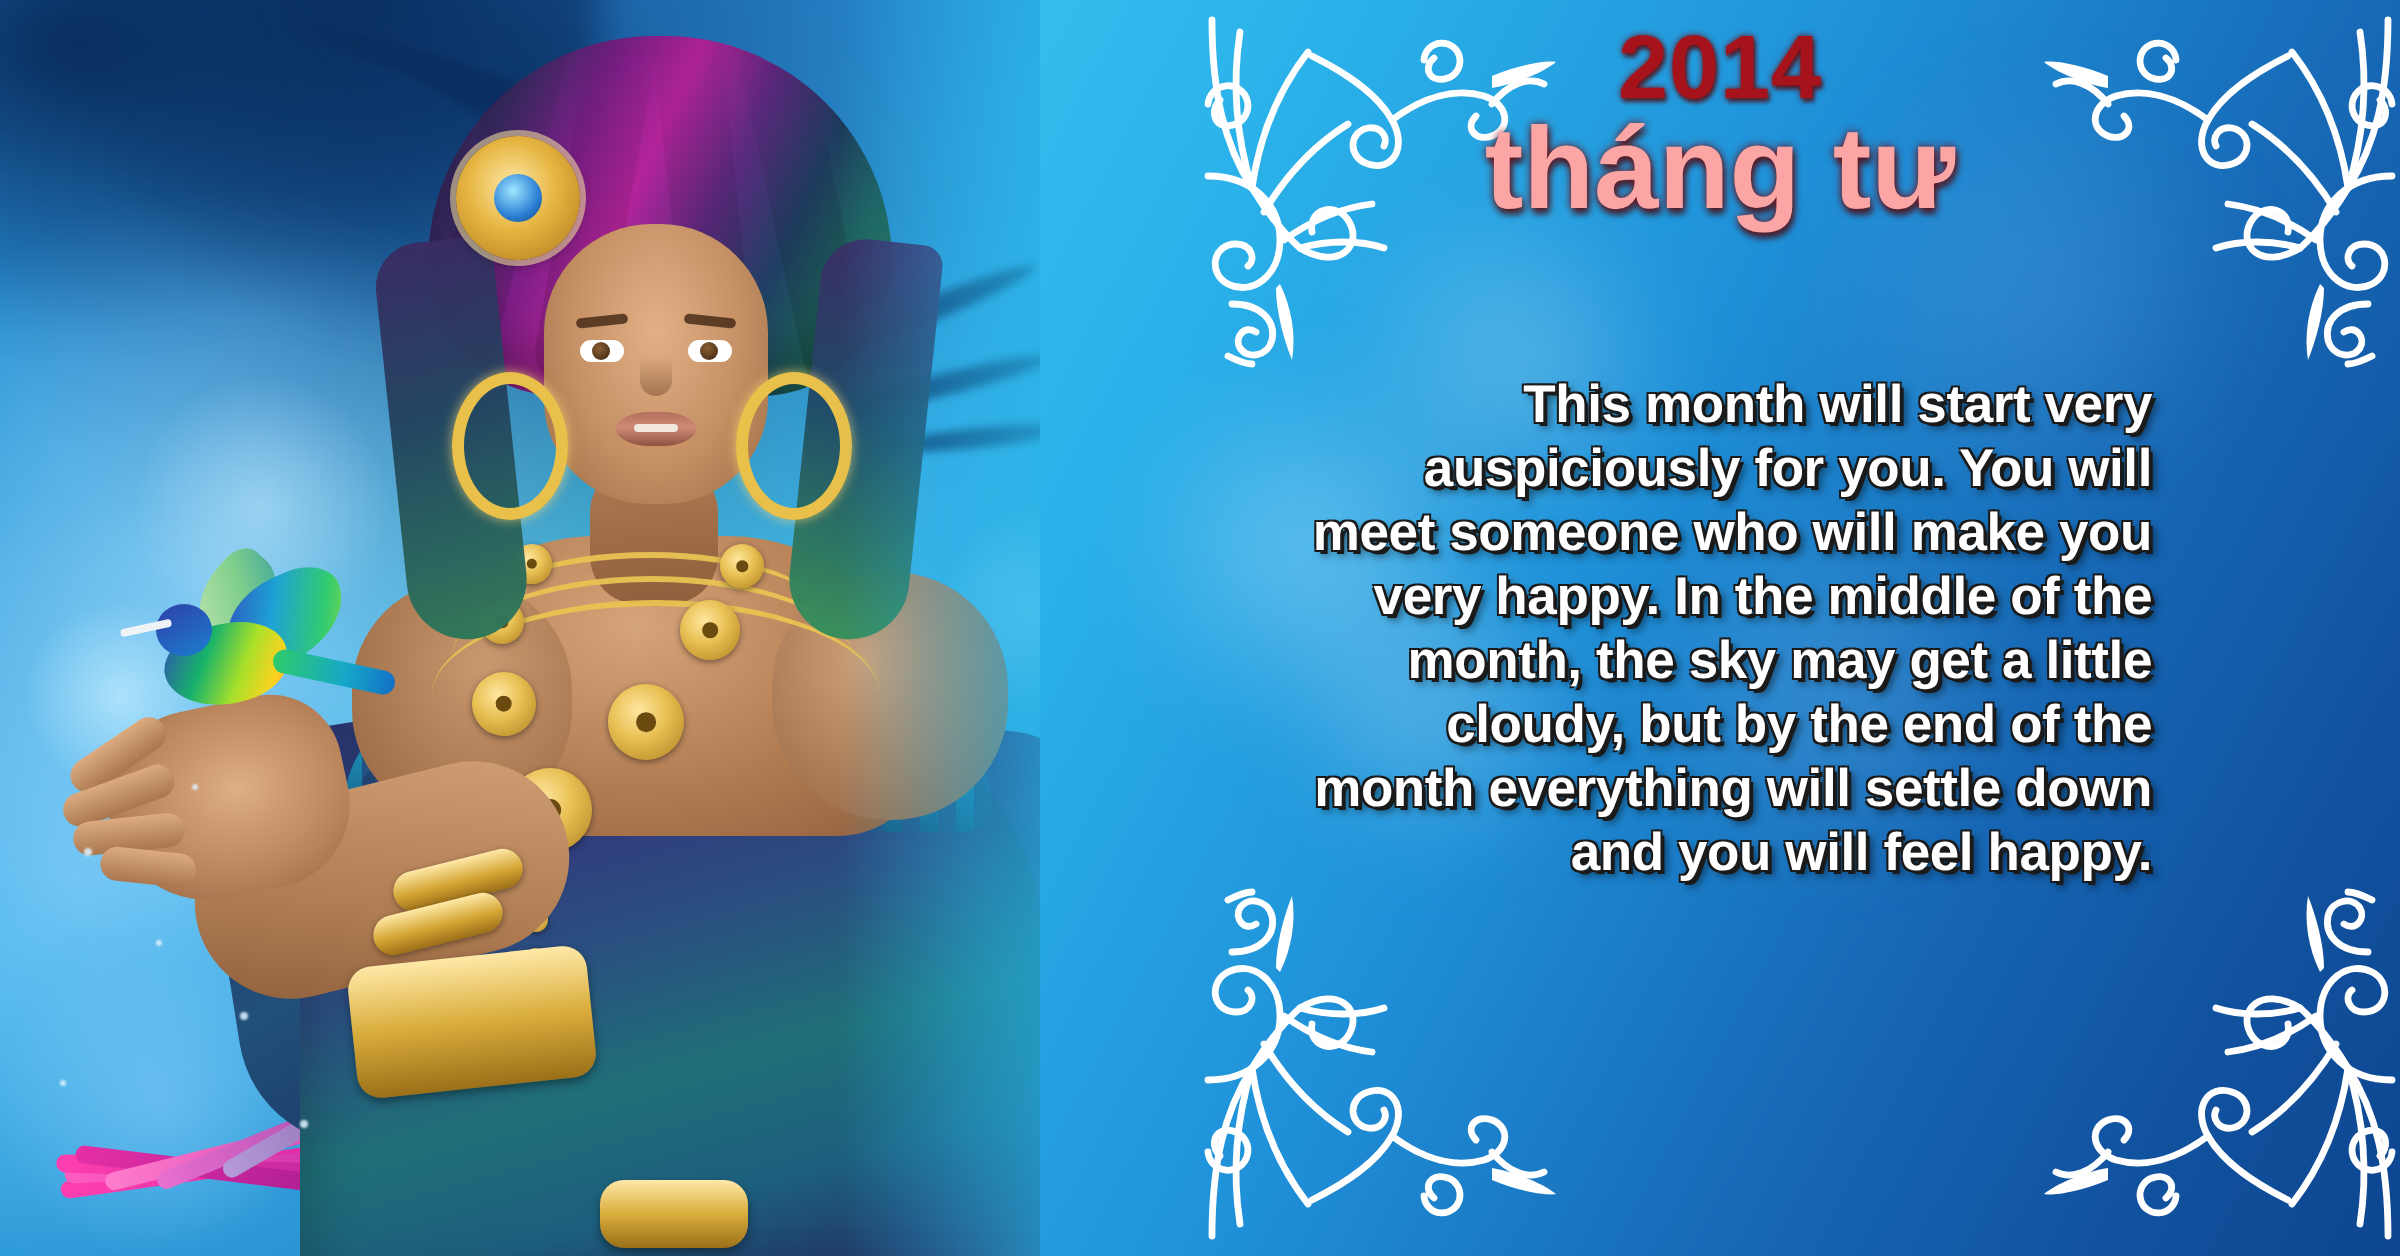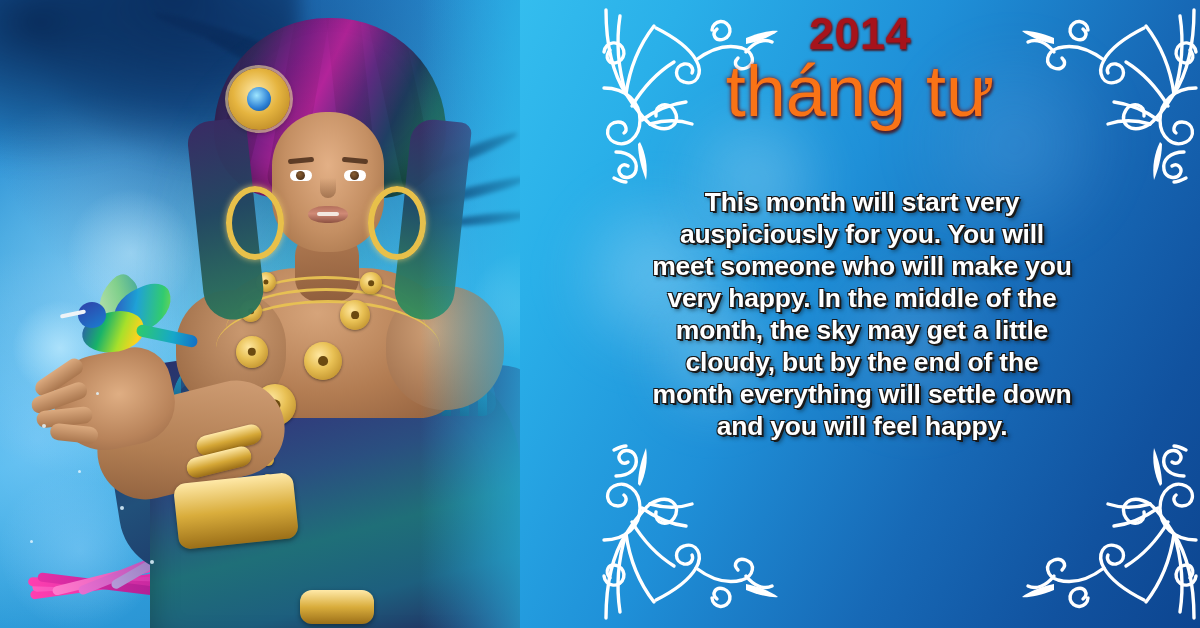--- a/index.html
+++ b/index.html
@@ -188,26 +188,26 @@
   .orn-br{left:1022px;top:444px;transform:scale(-1,-1);}
   .orn-tl,.orn-tr,.orn-bl,.orn-br{position:absolute;width:182px;height:182px;}
 
   .titles{position:absolute;left:600px;top:10px;width:520px;text-align:center;}
   .year{
     font-size:45px;font-weight:700;letter-spacing:.5px;color:#a6131b;
     text-shadow:0 0 3px rgba(120,8,12,.95), 1px 2px 2px rgba(70,5,8,.7);
     line-height:1.05;
   }
   .month{
-    font-size:72px;font-weight:400;color:#f97316;line-height:1.02;margin-top:-2px;
+    font-size:58px;font-weight:700;color:#fca5a5;line-height:1.02;margin-top:-2px;
     text-shadow:0 0 4px rgba(120,8,12,.95), 1px 3px 3px rgba(60,4,6,.7);
   }
   .body-text{
     position:absolute;left:648px;top:186px;width:428px;
-    text-align:center;color:#fff;
+    text-align:right;color:#fff;
     font-size:26.5px;font-weight:700;line-height:1.21;letter-spacing:-.2px;
     text-shadow:
       2px 2px 0 #1a1a1a, -1px -1px 0 #1a1a1a, 1px -1px 0 #1a1a1a, -1px 1px 0 #1a1a1a,
       3px 3px 4px rgba(0,0,0,.55);
   }
 </style>
 </head>
 <body>
 
 <div class="poster">

